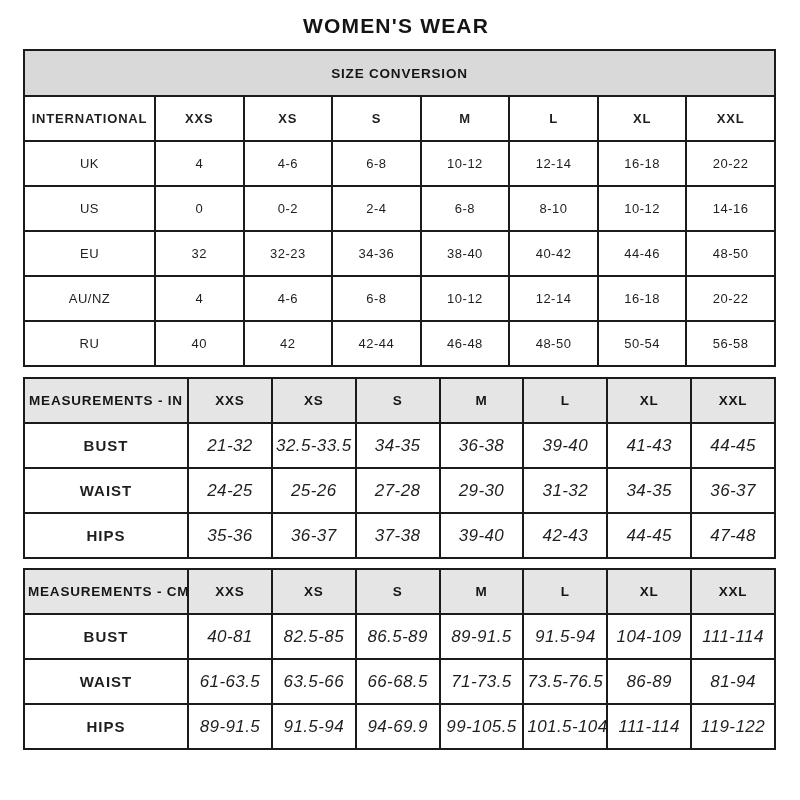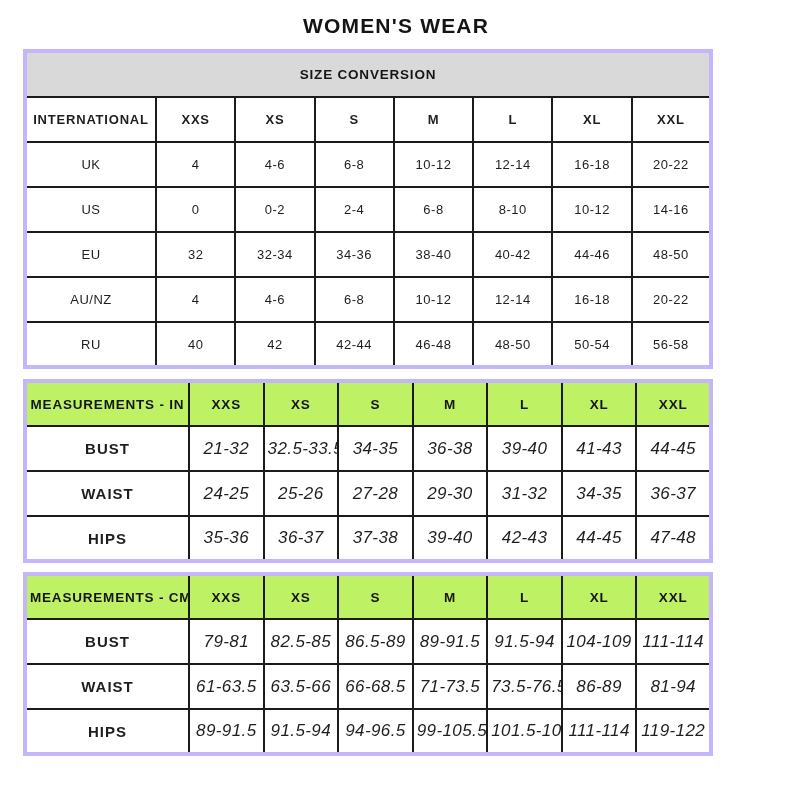--- a/index.html
+++ b/index.html
@@ -22,22 +22,22 @@
     text-align: center;
     font-size: 21px;
     font-weight: bold;
     letter-spacing: 1.2px;
     margin: 6px 0 11px 0;
     color: #141414;
   }
   table.size-table {
     border-collapse: collapse;
     table-layout: fixed;
-    width: 690px;
-    border: 4px solid #c4b5fd;
+    width: 753px;
+    border: 2px solid #c4b5fd;
   }
   table.size-table td {
     border: 2px solid #1b1b1b;
     text-align: center;
     vertical-align: middle;
     padding: 0 3px;
     overflow: hidden;
     white-space: nowrap;
   }
   
@@ -56,21 +56,21 @@
   }
   .t-conversion tr.header-row td {
     font-weight: bold;
     letter-spacing: 0.8px;
     text-align: center;
   }
   
   .t-measure { margin-top: 10px; }
   .t-measure td { height: 45px; }
   .t-measure tr.header-row td {
-    background: #bef264;
+    background: #e5e5e5;
     font-weight: bold;
     font-size: 13.5px;
     letter-spacing: 0.8px;
     color: #161616;
   }
   .t-measure td.row-label {
     font-weight: bold;
     font-size: 15px;
     letter-spacing: 1px;
   }
@@ -129,21 +129,21 @@
           <td class="data-cell">0-2</td>
           <td class="data-cell">2-4</td>
           <td class="data-cell">6-8</td>
           <td class="data-cell">8-10</td>
           <td class="data-cell">10-12</td>
           <td class="data-cell">14-16</td>
         </tr>
         <tr>
           <td class="row-label">EU</td>
           <td class="data-cell">32</td>
-          <td class="data-cell">32-34</td>
+          <td class="data-cell">32-23</td>
           <td class="data-cell">34-36</td>
           <td class="data-cell">38-40</td>
           <td class="data-cell">40-42</td>
           <td class="data-cell">44-46</td>
           <td class="data-cell">48-50</td>
         </tr>
         <tr>
           <td class="row-label">AU/NZ</td>
           <td class="data-cell">4</td>
           <td class="data-cell">4-6</td>
@@ -238,21 +238,21 @@
           <td class="header-cell">XXS</td>
           <td class="header-cell">XS</td>
           <td class="header-cell">S</td>
           <td class="header-cell">M</td>
           <td class="header-cell">L</td>
           <td class="header-cell">XL</td>
           <td class="header-cell">XXL</td>
         </tr>
         <tr>
           <td class="row-label">BUST</td>
-          <td class="data-cell">79-81</td>
+          <td class="data-cell">40-81</td>
           <td class="data-cell">82.5-85</td>
           <td class="data-cell">86.5-89</td>
           <td class="data-cell">89-91.5</td>
           <td class="data-cell">91.5-94</td>
           <td class="data-cell">104-109</td>
           <td class="data-cell">111-114</td>
         </tr>
         <tr>
           <td class="row-label">WAIST</td>
           <td class="data-cell">61-63.5</td>
@@ -260,21 +260,21 @@
           <td class="data-cell">66-68.5</td>
           <td class="data-cell">71-73.5</td>
           <td class="data-cell">73.5-76.5</td>
           <td class="data-cell">86-89</td>
           <td class="data-cell">81-94</td>
         </tr>
         <tr>
           <td class="row-label">HIPS</td>
           <td class="data-cell">89-91.5</td>
           <td class="data-cell">91.5-94</td>
-          <td class="data-cell">94-96.5</td>
+          <td class="data-cell">94-69.9</td>
           <td class="data-cell">99-105.5</td>
           <td class="data-cell">101.5-104</td>
           <td class="data-cell">111-114</td>
           <td class="data-cell">119-122</td>
         </tr>
       </tbody>
   </table>
 
 </div>
 

